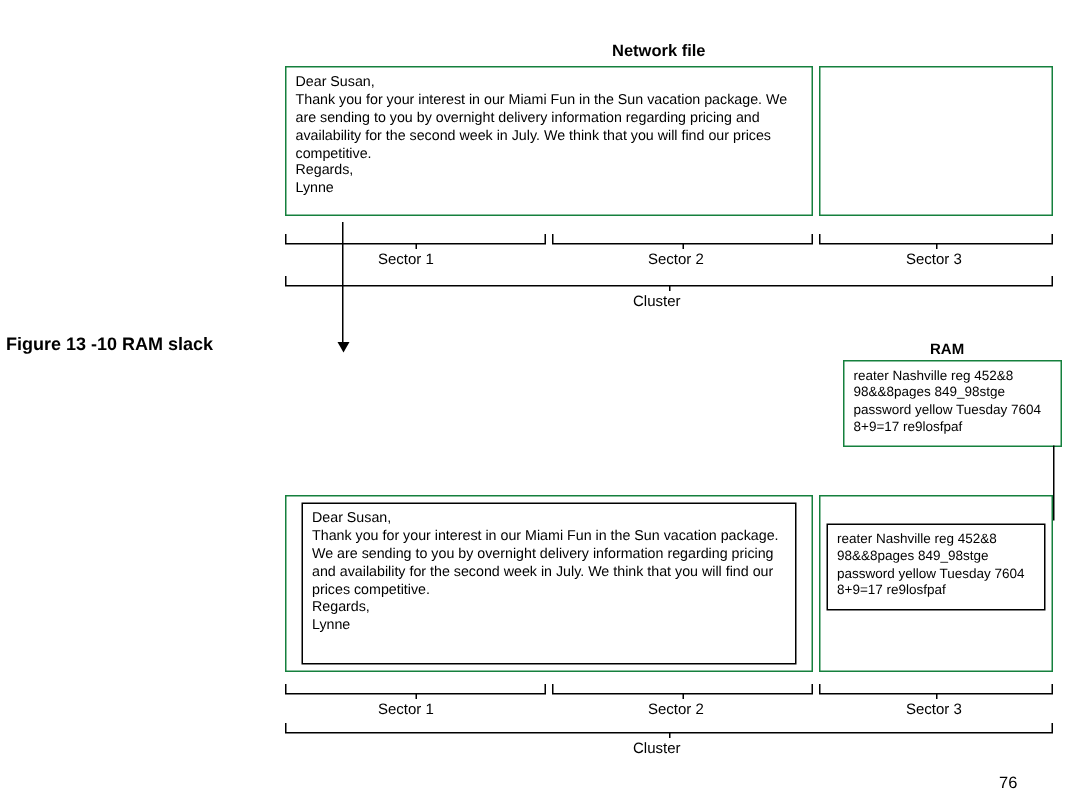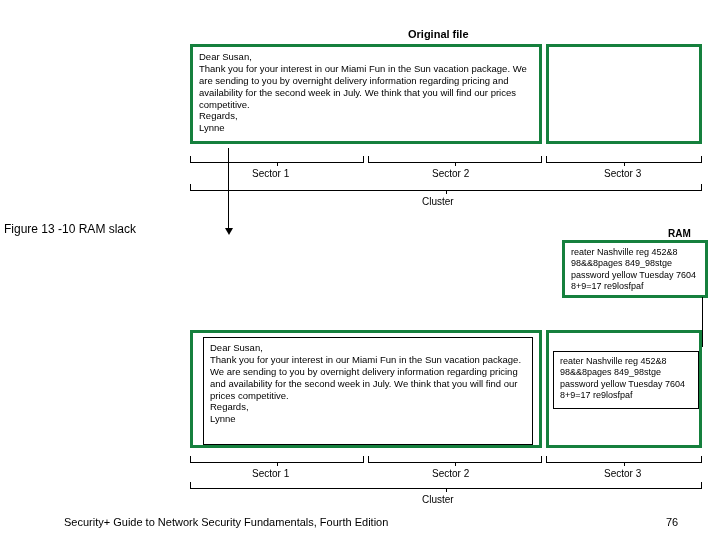--- a/index.html
+++ b/index.html
@@ -10,51 +10,51 @@
     font-family: Arial, Helvetica, sans-serif;
     font-size: 10px;
     color: #000;
     position: relative;
     overflow: hidden;
   }
   .canvas { position: relative; width: 720px; height: 540px; }
   .title { position: absolute; font-weight: bold; font-size: 11px; }
   .box {
     position: absolute;
-    border: 3px solid #15803d;
+    border: 1px solid #15803d;
     background: #fff;
     padding: 4px 6px;
     font-size: 9.5px;
     line-height: 1.25;
   }
   .sector-label { position: absolute; font-size: 10px; }
   .bracket { position: absolute; }
   .bracket .hline { position: absolute; height: 1px; background: #000; }
   .bracket .vtick { position: absolute; width: 1px; background: #000; }
   .arrow { position: absolute; }
   .arrow .shaft { position: absolute; width: 1px; background: #000; }
   .arrow .head {
     position: absolute;
     width: 0; height: 0;
     border-left: 4px solid transparent;
     border-right: 4px solid transparent;
     border-top: 7px solid #000;
   }
   .conn { position: absolute; background: #000; }
   .caption-block { position: absolute; font-size: 11px; color: #000; }
-  .caption-block .fig { font-size: 12px; }
+  .caption-block .fig { font-size: 12px; font-weight: bold; }
   .caption-block .copy { font-size: 11px; }
   .footer { position: absolute; font-size: 11px; }
-  .ram-label { position: absolute; font-size: 10px; font-weight: bold; margin-left: 48px; }
+  .ram-label { position: absolute; font-size: 10px; font-weight: bold; }
 </style>
 </head>
 <body>
 <div class="canvas">
 
-<div class="title" style="left:408px; top:28px;">Original file</div>
+<div class="title" style="left:408px; top:28px;">Network file</div>
 
 <div class="box" style="left:190px; top:44px; width:352px; height:100px;">
   <span style="white-space: pre-line;">Dear Susan,
    Thank you for your interest in our Miami Fun in the Sun vacation package. We are sending to you by overnight delivery information regarding pricing and availability for the second week in July. We think that you will find our prices competitive.
 Regards,
 Lynne</span>
 </div>
 
 <div class="box" style="left:546px; top:44px; width:156px; height:100px;"></div>
 
@@ -152,16 +152,15 @@
 <div class="sector-label" style="left:604px; top:468px;">Sector 3</div>
 
 <div class="bracket" style="left:190px; top:482px; width:512px; height:8px;">
   <div class="vtick" style="left:0; top:0; height:6px;"></div>
   <div class="vtick" style="right:0; top:0; height:6px;"></div>
   <div class="hline" style="left:0; top:6px; width:100%;"></div>
   <div class="vtick" style="left:50%; top:6px; height:4px;"></div>
 </div>
 <div class="sector-label" style="left:422px; top:494px;">Cluster</div>
 
-<div class="footer" style="left:64px; top:516px;">Security+ Guide to Network Security Fundamentals, Fourth Edition</div>
 <div class="footer" style="left:666px; top:516px;">76</div>
 
 </div>
 
 </body></html>

